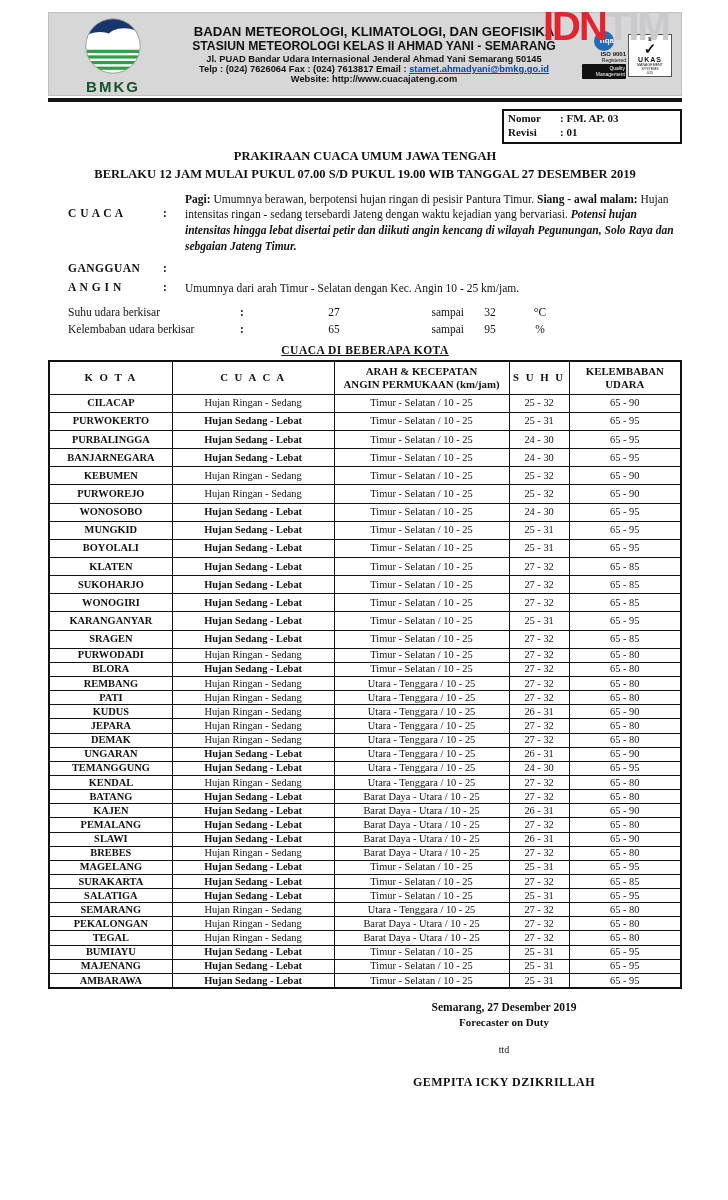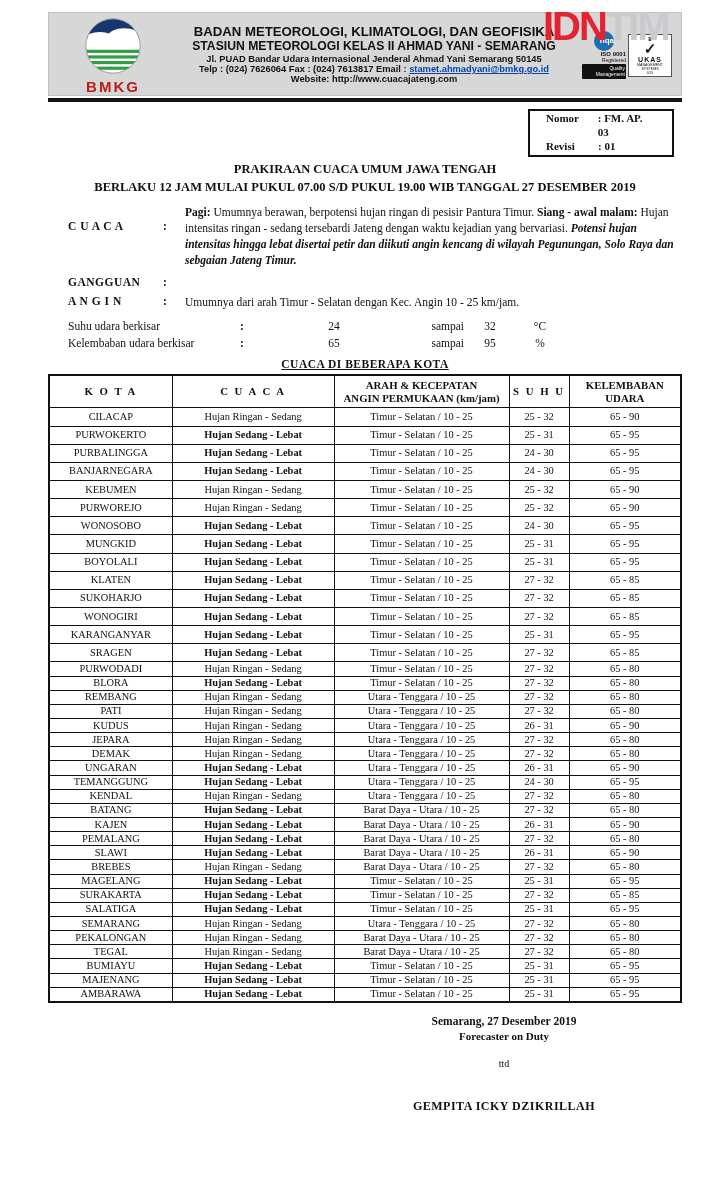--- a/index.html
+++ b/index.html
@@ -10,21 +10,21 @@
   }
   .page { padding:12px 46px 0 48px; position:relative; }
 
   
   .letterhead {
     display:flex; align-items:center; gap:6px;
     background:#d7d7d7; border:1px solid #c0c0c0;
     padding:6px 6px 4px 8px; height:84px; position:relative;
   }
   .logo-wrap { width:112px; text-align:center; }
-  .logo-text { font-family:"Liberation Sans", sans-serif; font-weight:bold; font-size:15px; letter-spacing:2px; color:#b91c1c; margin-top:-2px; }
+  .logo-text { font-family:"Liberation Sans", sans-serif; font-weight:bold; font-size:15px; letter-spacing:2px; color:#14532d; margin-top:-2px; }
   .lh-text { flex:1; text-align:center; font-family:"Liberation Sans", sans-serif; line-height:1.12; }
   .lh-l1 { font-size:13.2px; font-weight:bold; }
   .lh-l2 { font-size:12.2px; font-weight:bold; }
   .lh-l3 { font-size:9.3px; font-weight:bold; }
   .lh-l4 { font-size:9.3px; font-weight:bold; }
   .lh-l4 a { color:#0645ad; text-decoration:underline; }
   .lh-l5 { font-size:9.3px; font-weight:bold; }
   .certs { width:96px; display:flex; gap:2px; align-items:center; justify-content:center; font-family:"Liberation Sans", sans-serif; }
   .nqa { width:44px; text-align:right; }
   .nqa-circle { width:20px; height:20px; border-radius:50%; background:#1e6db5; color:#fff; font-size:8px; font-weight:bold; line-height:20px; margin:0 auto; }
@@ -43,22 +43,22 @@
   .watermark {
     position:absolute; top:6px; left:543px; z-index:5;
     font-family:"Liberation Sans", sans-serif; font-weight:bold;
     font-size:40px; letter-spacing:-2px; line-height:1; white-space:nowrap;
   }
   .wm-red { color:#e32330; }
   .wm-gray { color:#c9c9ce; }
 
   
   .meta-box {
-    width:146px; margin:7px 8px 0 auto; border:2px solid #111;
-    font-size:11px; font-weight:bold; padding:1px 16px 2px; line-height:1.25;
+    width:180px; margin:7px 0 0 auto; border:2px solid #111;
+    font-size:11px; font-weight:bold; padding:1px 4px 2px; line-height:1.25;
   }
   .meta-row { display:flex; }
   .meta-label { width:52px; }
 
   
   .doc-title { text-align:center; font-weight:bold; font-size:12.5px; margin-top:5px; }
   .doc-subtitle { text-align:center; font-weight:bold; font-size:12.5px; margin-top:3px; }
 
   
   .sections { margin-top:10px; font-size:11.5px; }
@@ -85,30 +85,30 @@
   table.wx th, table.wx td { border:1px solid #111; text-align:center; vertical-align:middle; }
   table.wx th { font-size:10.8px; font-weight:bold; padding:3px 2px; line-height:1.2; }
   table.wx td { font-size:10.4px; line-height:1.15; }
   tr.tall td { padding:2.6px 2px; }
   tr.short td { padding:0.6px 2px; }
   .col-kota { width:19.5%; }
   .col-cuaca { width:25.6%; }
   .col-angin { width:27.7%; }
   .col-suhu { width:9.5%; }
   .col-rh { width:17.7%; }
-  td.kota { font-weight:normal; }
+  td.kota { font-weight:bold; }
   td.cuaca-bold { font-weight:bold; }
   .ls { letter-spacing:2px; }
 
   
   .footer { width:300px; margin:12px 28px 0 auto; text-align:center; }
   .f-date { font-weight:bold; font-size:11.5px; }
   .f-role { font-weight:bold; font-size:11px; margin-top:3px; }
   .f-ttd { font-size:10px; margin-top:16px; }
-  .f-name { font-weight:bold; font-size:12px; margin-top:30px; letter-spacing:0.5px; }
+  .f-name { font-weight:bold; font-size:12px; margin-top:20px; letter-spacing:0.5px; }
 </style>
 </head>
 <body>
 
 <div class="page">
 
   <div class="watermark">
     <span class="wm-red">IDN</span><span class="wm-gray">TIM</span>
   </div>
 
@@ -195,21 +195,21 @@
 
     <div class="sec-row">
       <span class="sec-label">A N G I N</span>
       <span class="sec-colon">:</span>
       <span class="sec-text">Umumnya dari arah Timur - Selatan dengan Kec. Angin 10 - 25 km/jam.</span>
     </div>
 
     <div class="range-row" style="margin-top:9px;">
       <span class="range-label">Suhu udara berkisar</span>
       <span class="range-colon">:</span>
-      <span class="range-min">24</span>
+      <span class="range-min">27</span>
       <span class="range-sampai">sampai</span>
       <span class="range-max">32</span>
       <span class="range-unit">°C</span>
     </div>
     <div class="range-row">
       <span class="range-label">Kelembaban udara berkisar</span>
       <span class="range-colon">:</span>
       <span class="range-min">65</span>
       <span class="range-sampai">sampai</span>
       <span class="range-max">95</span>

